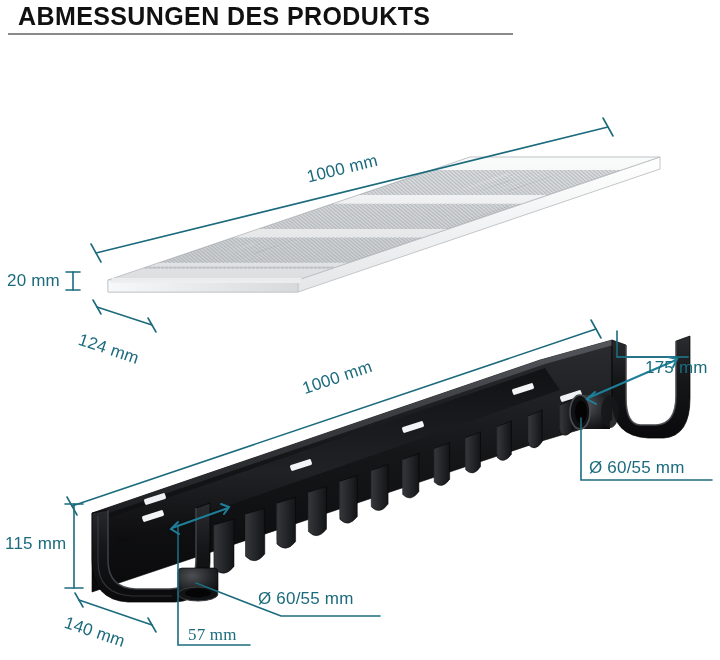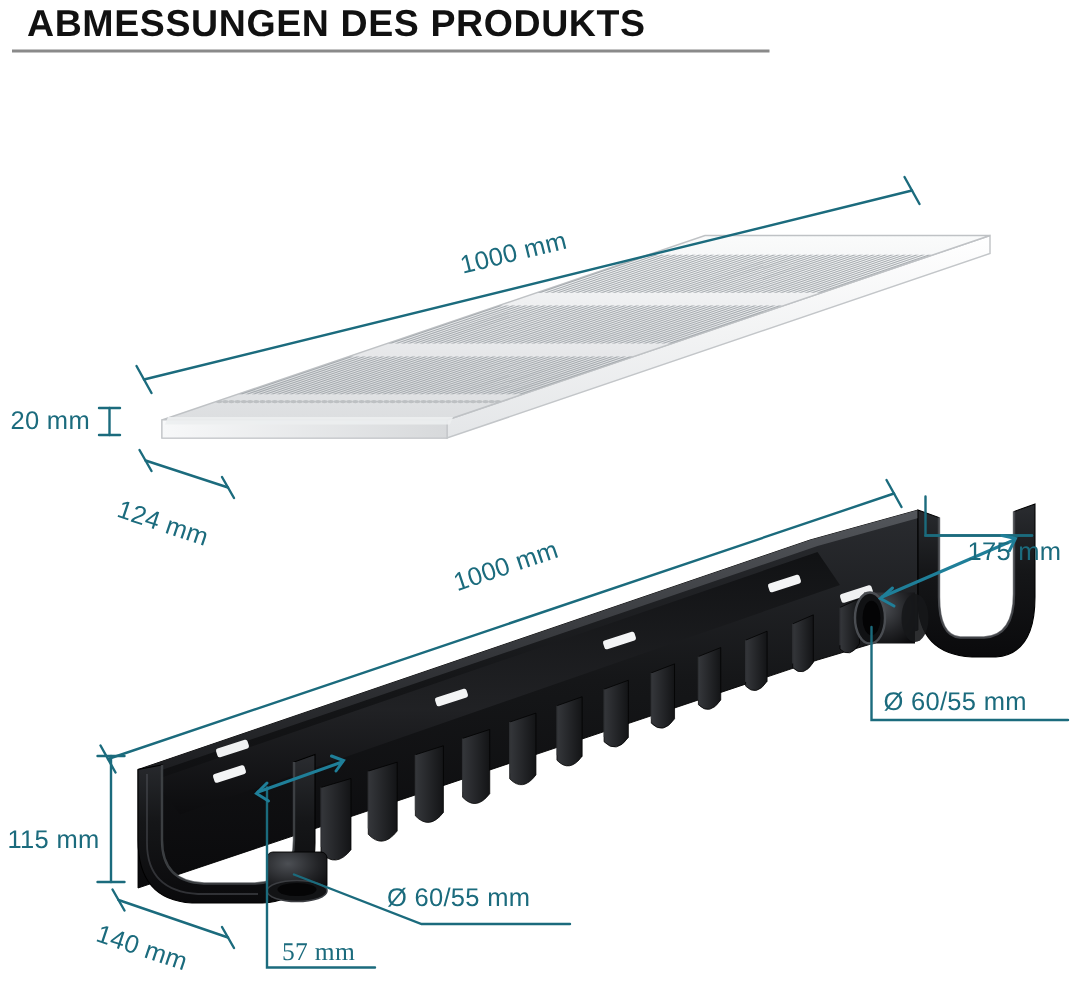--- a/index.html
+++ b/index.html
@@ -447,21 +447,21 @@
   <div class="dim" style="left:7px; top:271px;text-align:center;">20 mm</div>
 
   <div class="dim" style="left:82px; top:330px; transform:rotate(18.5deg); transform-origin:left top;">124 mm</div>
 
   <div class="dim" style="left:300px; top:380px; transform:rotate(-18.7deg); transform-origin:left top;">1000 mm</div>
 
   <div class="dim" style="left:645px; top:318px;margin-top:40px;">175 mm</div>
 
   <div class="dim" style="left:589px; top:458px;">Ø 60/55 mm</div>
 
-  <div class="dim" style="left:5px; top:550px;">115 mm</div>
+  <div class="dim" style="left:5px; top:534px;">115 mm</div>
 
   <div class="dim" style="left:68px; top:613px; transform:rotate(18.5deg); transform-origin:left top;">140 mm</div>
 
   <div class="dim" style="left:258px; top:589px;">Ø 60/55 mm</div>
 
   <div class="dim" style="left:188px; top:625px;font-family:Liberation Serif, serif;">57 mm</div>
 
 </div>
 
 </body></html>

